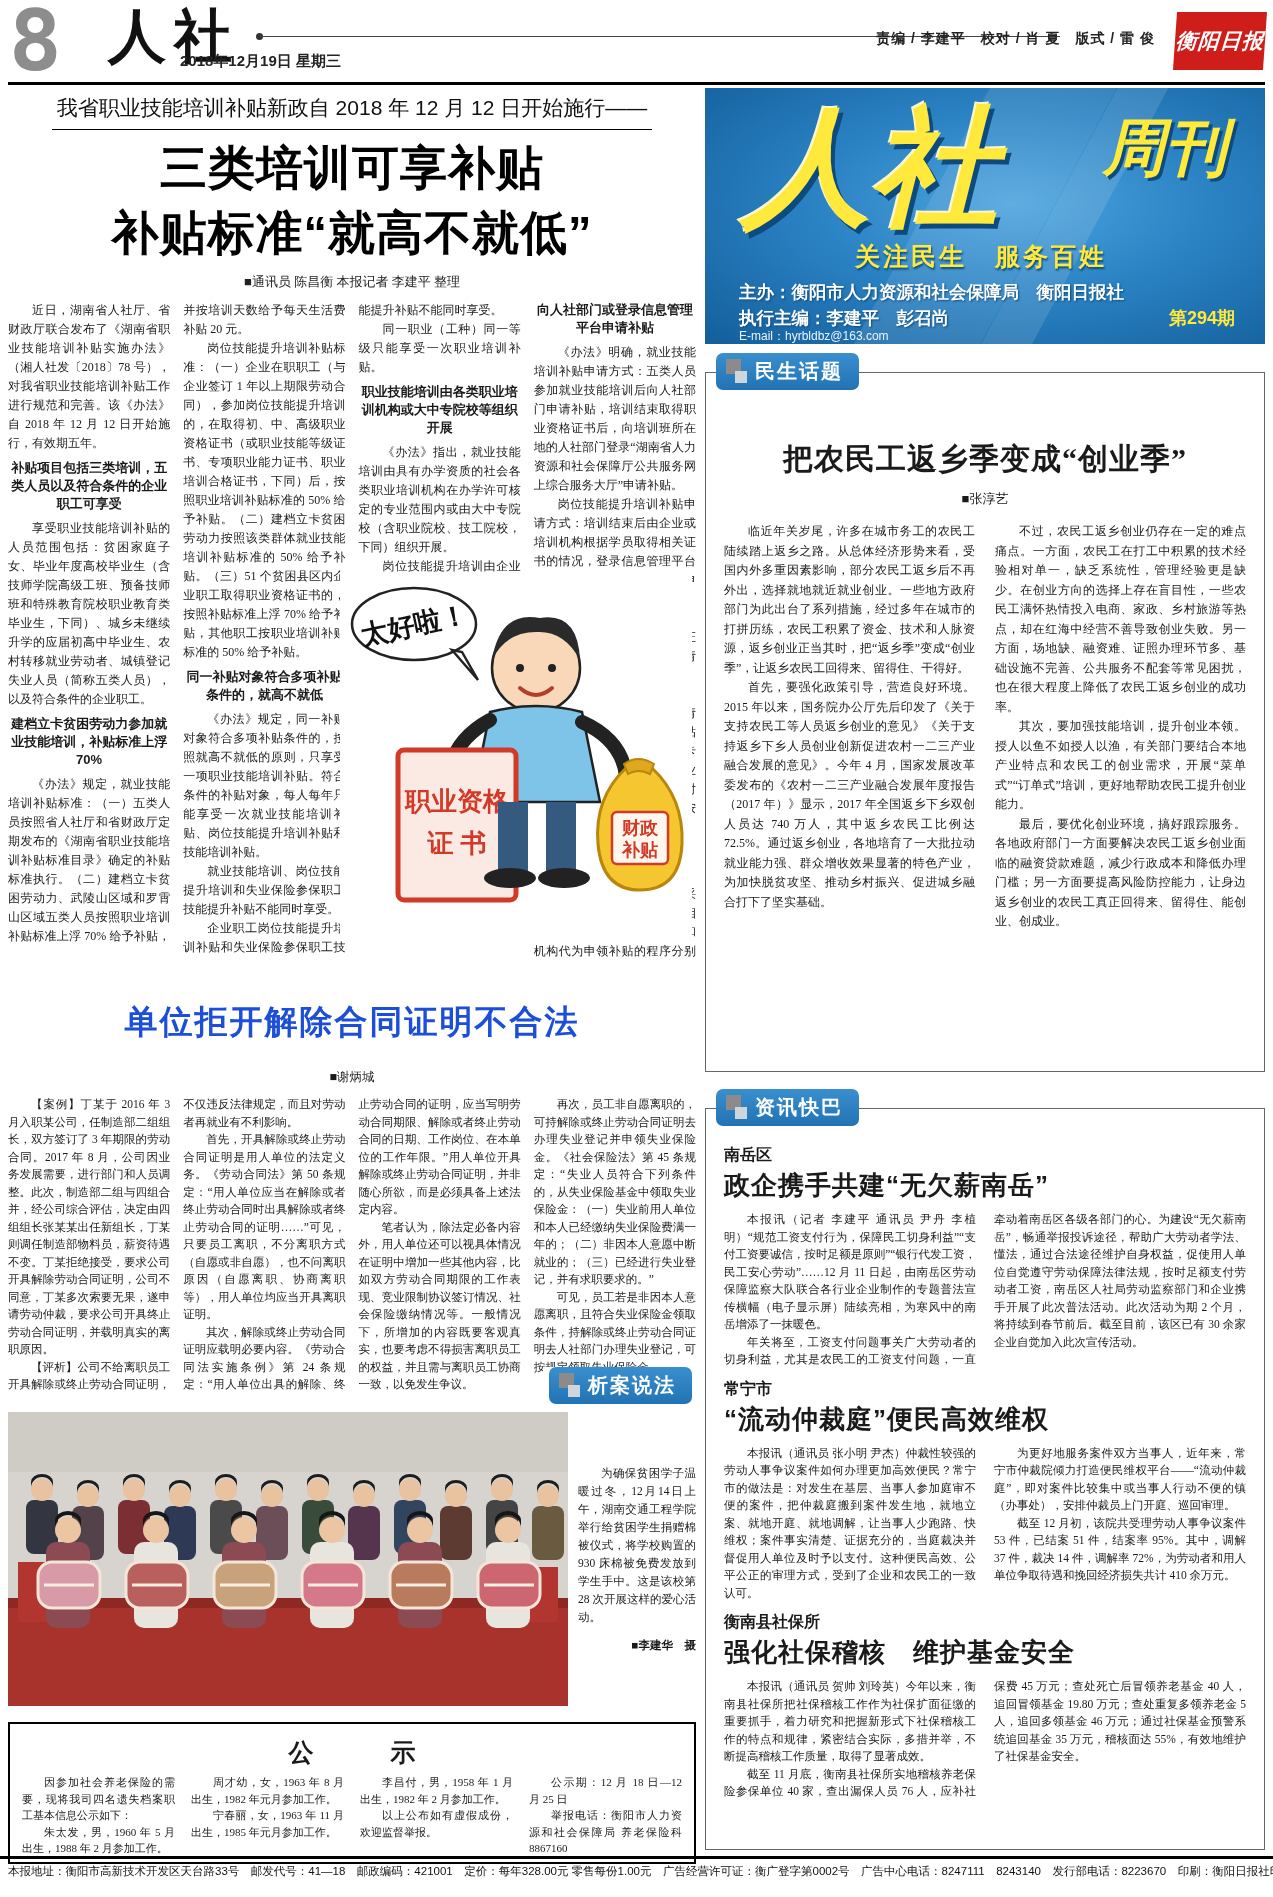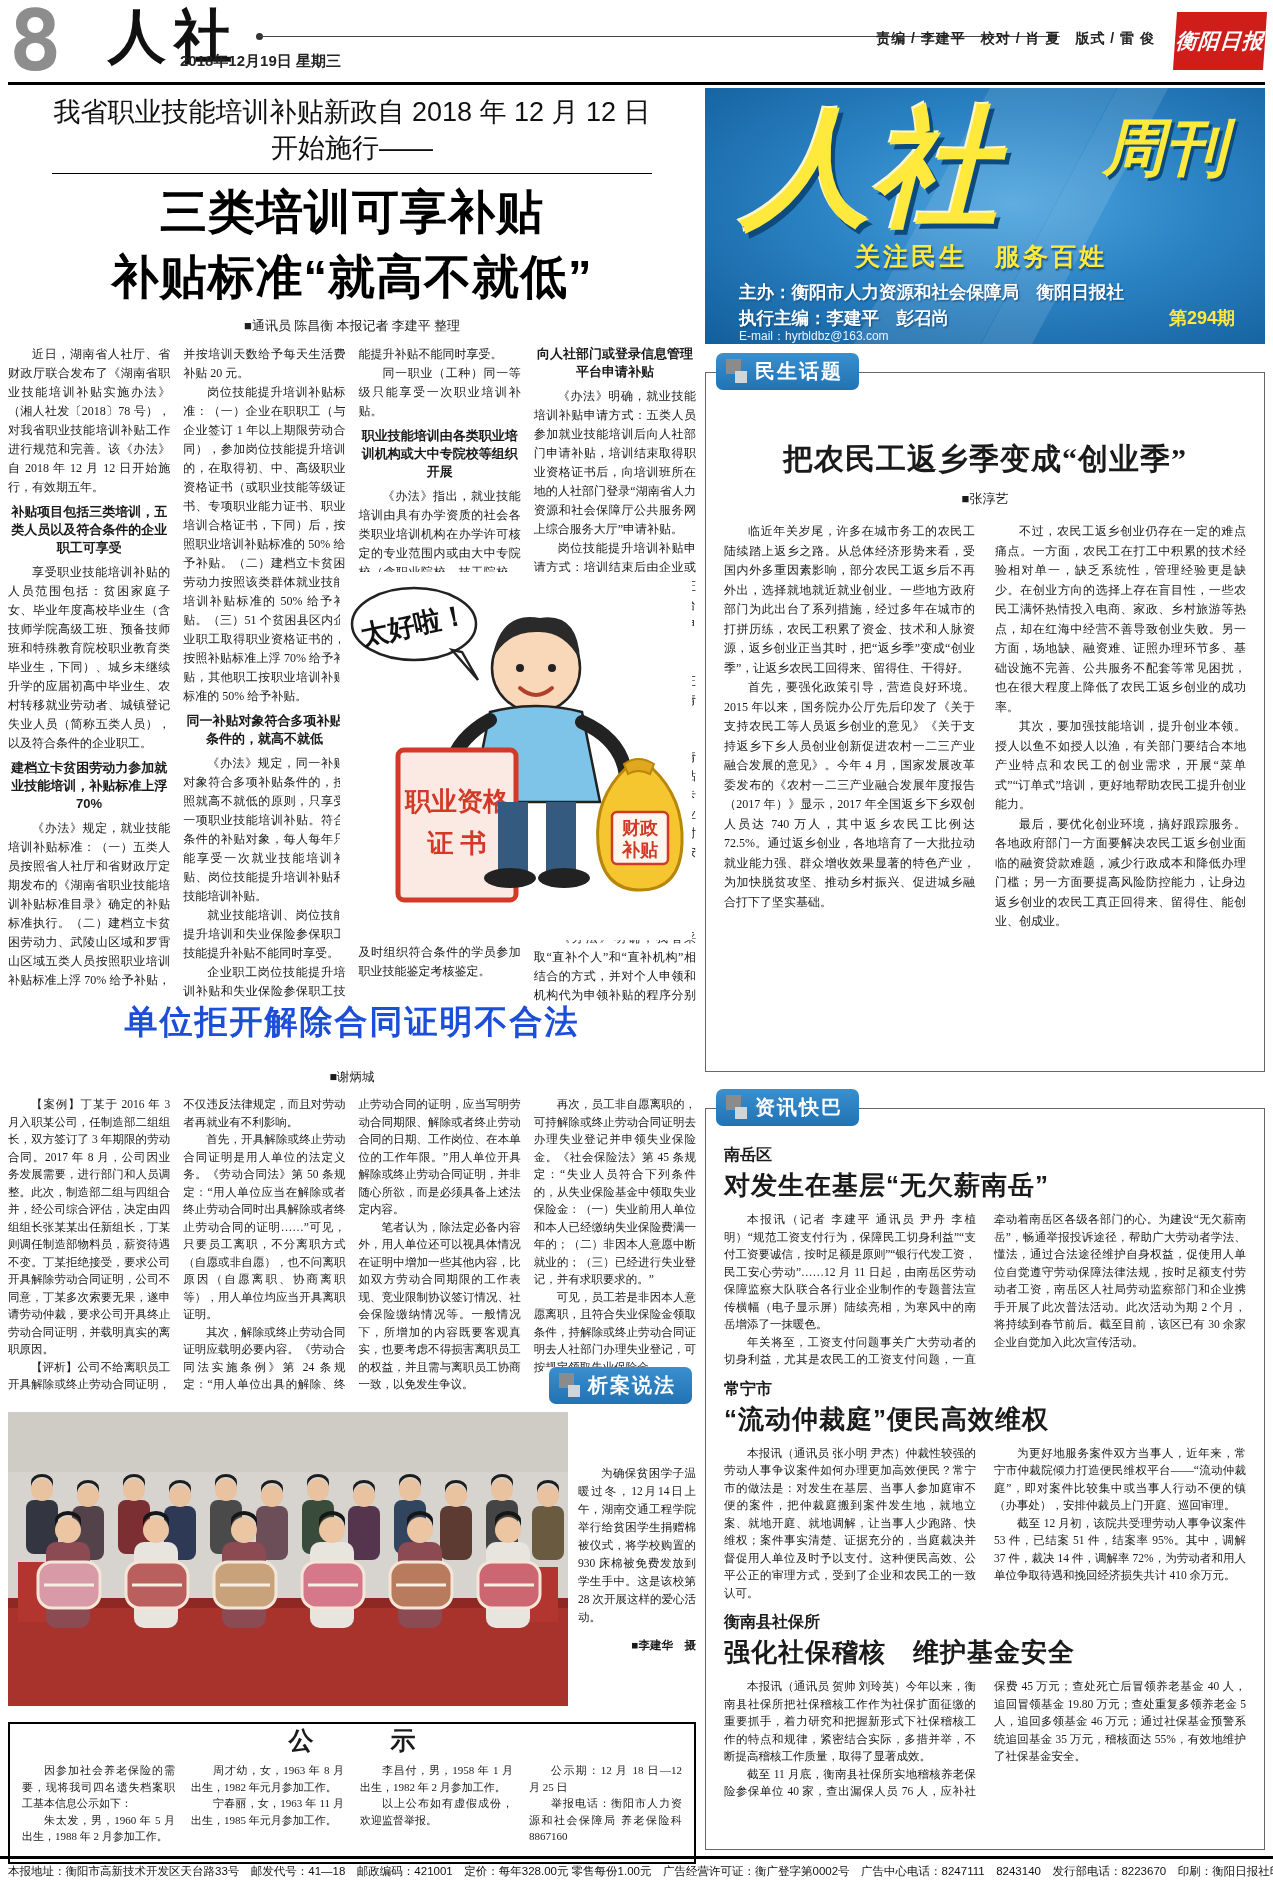--- a/index.html
+++ b/index.html
@@ -25,21 +25,21 @@
   
   .sec-label{display:inline-flex;align-items:center;background:linear-gradient(180deg,#3a8fce,#2173b4);
              color:#fff;font-family:"Liberation Sans",sans-serif;font-weight:bold;font-size:20px;
              padding:5px 16px 5px 10px;letter-spacing:2px;border-radius:7px;}
   .sec-label .sq1{width:15px;height:15px;background:#8b8b8b;display:inline-block;margin-right:2px;margin-bottom:10px;}
   .sec-label .sq2{width:12px;height:12px;background:#cfd6da;display:inline-block;margin-right:8px;margin-top:10px;margin-left:-8px;}
   .para{margin:0;text-indent:2em;text-align:justify;}
   .sub{margin:6px 0;text-indent:0;text-align:center;font-weight:bold;font-family:"Liberation Sans",sans-serif;}
   
   .main-article{position:absolute;left:8px;top:90px;width:688px;height:902px;}
-  .kicker{width:600px;margin:4px auto 0 auto;text-align:center;font-size:27px;color:#111;
+  .kicker{width:600px;margin:4px auto 0 auto;text-align:center;font-size:21px;color:#111;
           padding-bottom:7px;border-bottom:1.5px solid #000;font-family:"Liberation Sans",sans-serif;}
   .headline{margin:10px 0 0 0;text-align:center;font-family:"Liberation Sans",sans-serif;
             font-size:47px;font-weight:900;line-height:1.18;color:#000;letter-spacing:1px;}
   .byline-main{text-align:center;font-size:13px;margin-top:12px;color:#222;}
   .main-body{margin-top:10px;height:666px;overflow:hidden;column-count:4;column-gap:13px;
              font-size:12px;line-height:19px;}
   .main-body .sub{font-size:13px;line-height:18px;}
   .cartoon{position:absolute;left:332px;top:482px;width:352px;height:368px;background:#fff;}
   
   .law-article{position:absolute;left:8px;top:1000px;width:688px;height:400px;}
@@ -51,21 +51,21 @@
   .law-label{position:absolute;right:4px;bottom:-4px;background:#fff;padding-left:6px;}
   
   .photo-wrap{position:absolute;left:8px;top:1412px;width:560px;height:294px;background:#c9c6c2;}
   .photo-wrap svg{display:block;}
   .photo-caption{position:absolute;left:578px;top:1412px;width:118px;height:294px;
                  font-size:11.5px;line-height:18px;display:flex;flex-direction:column;justify-content:center;}
   .photo-caption .cap{text-indent:2em;text-align:justify;margin:0;}
   .photo-caption .credit{text-align:right;margin-top:10px;font-weight:bold;}
   
   .notice{position:absolute;left:8px;top:1722px;width:688px;height:142px;border:2.5px solid #000;
-          box-sizing:border-box;padding:0 12px;}
+          box-sizing:border-box;padding:12px 12px;}
   .notice-title{margin:0;text-align:center;font-family:"Liberation Sans",sans-serif;font-size:25px;
                 font-weight:900;letter-spacing:26px;text-indent:26px;}
   .notice-body{margin-top:5px;column-count:4;column-gap:16px;font-size:11px;line-height:16.5px;height:88px;overflow:hidden;}
   .notice-body .para{text-indent:2em;}
   
   .banner{position:absolute;left:705px;top:88px;width:560px;height:256px;overflow:hidden;
           background:radial-gradient(ellipse at 55% 45%, #4da4de 0%, #2b83c4 45%, #135e9b 100%);}
   .banner .ray{position:absolute;left:40%;top:-40%;width:20%;height:180%;background:rgba(255,255,255,.10);transform:rotate(28deg);}
   .banner .ray2{position:absolute;left:62%;top:-40%;width:8%;height:180%;background:rgba(255,255,255,.12);transform:rotate(28deg);}
   .banner-main{position:absolute;left:38px;top:-6px;color:#ffe93d;font-size:128px;font-weight:900;
@@ -374,21 +374,21 @@
 
   <div class="rail-box kuaiba">
     <span class="sec-label">
       <span class="sq1"></span>
       <span class="sq2"></span>
       <span>资讯快巴</span>
     </span>
     <div id="briefs">
         <div class="brief">
           <div class="brief-region">南岳区</div>
-          <h3 class="brief-title">对发生在基层“无欠薪南岳”</h3>
+          <h3 class="brief-title">政企携手共建“无欠薪南岳”</h3>
           <div class="brief-body">
             <p class="para">本报讯（记者 李建平 通讯员 尹丹 李植明）“规范工资支付行为，保障民工切身利益”“支付工资要诚信，按时足额是原则”“银行代发工资，民工安心劳动”……12 月 11 日起，由南岳区劳动保障监察大队联合各行业企业制作的专题普法宣传横幅（电子显示屏）陆续亮相，为寒风中的南岳增添了一抹暖色。</p>
             <p class="para">年关将至，工资支付问题事关广大劳动者的切身利益，尤其是农民工的工资支付问题，一直牵动着南岳区各级各部门的心。为建设“无欠薪南岳”，畅通举报投诉途径，帮助广大劳动者学法、懂法，通过合法途径维护自身权益，促使用人单位自觉遵守劳动保障法律法规，按时足额支付劳动者工资，南岳区人社局劳动监察部门和企业携手开展了此次普法活动。此次活动为期 2 个月，将持续到春节前后。截至目前，该区已有 30 余家企业自觉加入此次宣传活动。</p>
           </div>
         </div>
         <div class="brief">
           <div class="brief-region">常宁市</div>
           <h3 class="brief-title">“流动仲裁庭”便民高效维权</h3>
           <div class="brief-body">
             <p class="para">本报讯（通讯员 张小明 尹杰）仲裁性较强的劳动人事争议案件如何办理更加高效便民？常宁市的做法是：对发生在基层、当事人参加庭审不便的案件，把仲裁庭搬到案件发生地，就地立案、就地开庭、就地调解，让当事人少跑路、快维权；案件事实清楚、证据充分的，当庭裁决并督促用人单位及时予以支付。这种便民高效、公平公正的审理方式，受到了企业和农民工的一致认可。</p>

